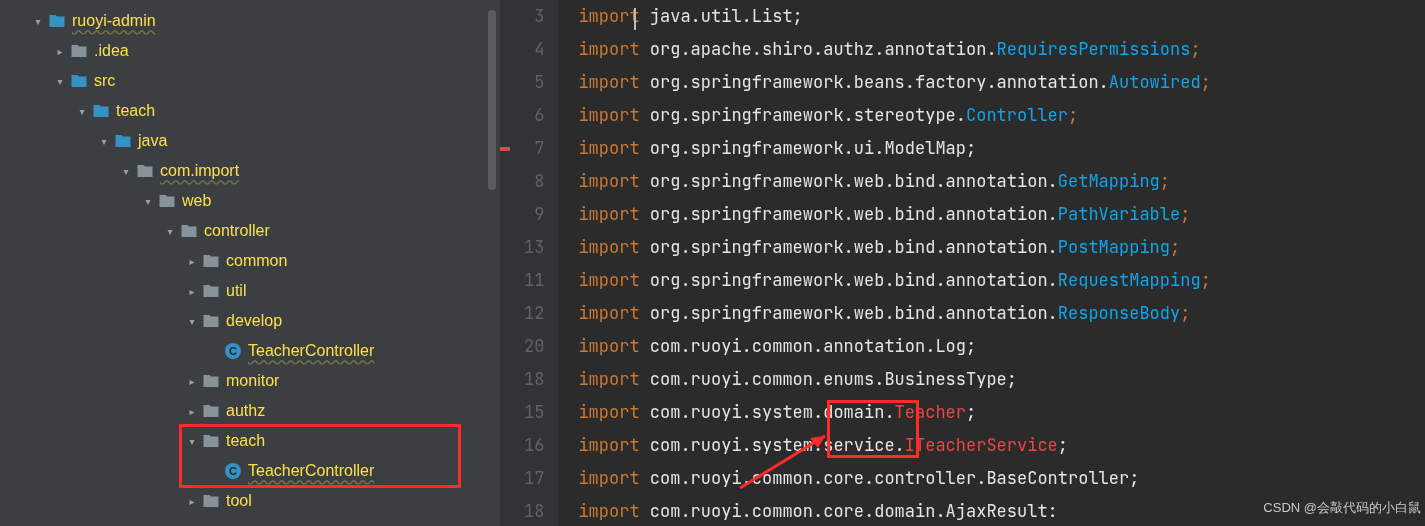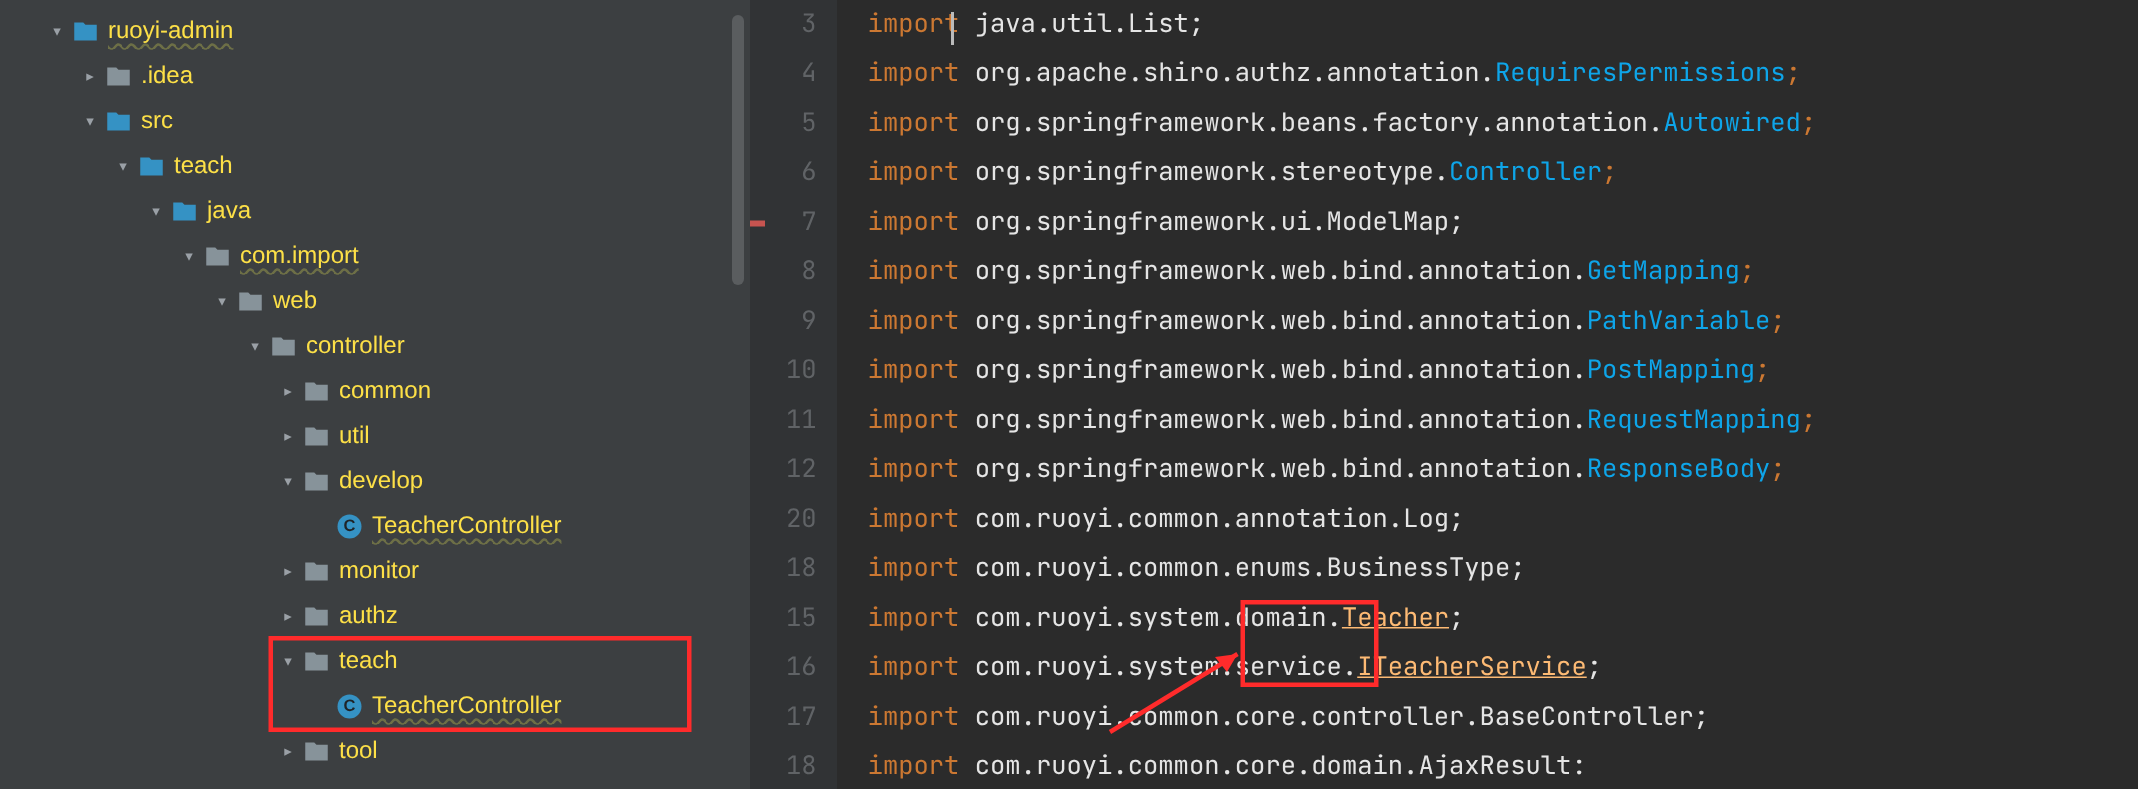--- a/index.html
+++ b/index.html
@@ -97,21 +97,21 @@
   }
   .gutter .ln { display:block; height:33px; }
   .code {
     padding-left: 20px;
     white-space: pre;
   }
   .code-line { height:33px; }
   .tok-kw     { color: #cc7832; }
   .tok-plain  { color: #e5e5e5; }
   .tok-class  { color: #0ea5e9; }
-  .tok-err    { color: #fdba74; text-decoration: underline; }
+  .tok-err    { color: #ef4444; }
   .tok-semi   { color: #cc7832; }
   .code-caret {
     position:absolute;
     left: 134px; top: 8px;
     width:2px; height:22px;
     background:#bbbbbb;
   }
   .red-box2 {
     position:absolute;
     border:3px solid #ff2b2b;
@@ -297,32 +297,33 @@
 <div class="editor-panel" data-interactable="true">
   <div class="red-tick" data-interactable="false"></div>
   <div class="gutter" id="gutter" data-interactable="false">
       <span class="ln" data-interactable="false">3</span>
       <span class="ln" data-interactable="false">4</span>
       <span class="ln" data-interactable="false">5</span>
       <span class="ln" data-interactable="false">6</span>
       <span class="ln" data-interactable="false">7</span>
       <span class="ln" data-interactable="false">8</span>
       <span class="ln" data-interactable="false">9</span>
-      <span class="ln" data-interactable="false">10</span>
+      <span class="ln" data-interactable="false">13</span>
       <span class="ln" data-interactable="false">11</span>
       <span class="ln" data-interactable="false">12</span>
       <span class="ln" data-interactable="false">20</span>
       <span class="ln" data-interactable="false">18</span>
       <span class="ln" data-interactable="false">15</span>
       <span class="ln" data-interactable="false">16</span>
       <span class="ln" data-interactable="false">17</span>
       <span class="ln" data-interactable="false">18</span>
     </div>
   <div class="code" id="code-mount" data-interactable="true"><div class="code-line" data-interactable="true"><span class="tok-kw" data-interactable="false">import</span><span class="tok-plain" data-interactable="false"> java.util.List;</span></div><div class="code-line" data-interactable="true"><span class="tok-kw" data-interactable="false">import</span><span class="tok-plain" data-interactable="false"> org.apache.shiro.authz.annotation.</span><span class="tok-class" data-interactable="false">RequiresPermissions</span><span class="tok-semi" data-interactable="false">;</span></div><div class="code-line" data-interactable="true"><span class="tok-kw" data-interactable="false">import</span><span class="tok-plain" data-interactable="false"> org.springframework.beans.factory.annotation.</span><span class="tok-class" data-interactable="false">Autowired</span><span class="tok-semi" data-interactable="false">;</span></div><div class="code-line" data-interactable="true"><span class="tok-kw" data-interactable="false">import</span><span class="tok-plain" data-interactable="false"> org.springframework.stereotype.</span><span class="tok-class" data-interactable="false">Controller</span><span class="tok-semi" data-interactable="false">;</span></div><div class="code-line" data-interactable="true"><span class="tok-kw" data-interactable="false">import</span><span class="tok-plain" data-interactable="false"> org.springframework.ui.ModelMap;</span></div><div class="code-line" data-interactable="true"><span class="tok-kw" data-interactable="false">import</span><span class="tok-plain" data-interactable="false"> org.springframework.web.bind.annotation.</span><span class="tok-class" data-interactable="false">GetMapping</span><span class="tok-semi" data-interactable="false">;</span></div><div class="code-line" data-interactable="true"><span class="tok-kw" data-interactable="false">import</span><span class="tok-plain" data-interactable="false"> org.springframework.web.bind.annotation.</span><span class="tok-class" data-interactable="false">PathVariable</span><span class="tok-semi" data-interactable="false">;</span></div><div class="code-line" data-interactable="true"><span class="tok-kw" data-interactable="false">import</span><span class="tok-plain" data-interactable="false"> org.springframework.web.bind.annotation.</span><span class="tok-class" data-interactable="false">PostMapping</span><span class="tok-semi" data-interactable="false">;</span></div><div class="code-line" data-interactable="true"><span class="tok-kw" data-interactable="false">import</span><span class="tok-plain" data-interactable="false"> org.springframework.web.bind.annotation.</span><span class="tok-class" data-interactable="false">RequestMapping</span><span class="tok-semi" data-interactable="false">;</span></div><div class="code-line" data-interactable="true"><span class="tok-kw" data-interactable="false">import</span><span class="tok-plain" data-interactable="false"> org.springframework.web.bind.annotation.</span><span class="tok-class" data-interactable="false">ResponseBody</span><span class="tok-semi" data-interactable="false">;</span></div><div class="code-line" data-interactable="true"><span class="tok-kw" data-interactable="false">import</span><span class="tok-plain" data-interactable="false"> com.ruoyi.common.annotation.Log;</span></div><div class="code-line" data-interactable="true"><span class="tok-kw" data-interactable="false">import</span><span class="tok-plain" data-interactable="false"> com.ruoyi.common.enums.BusinessType;</span></div><div class="code-line" data-interactable="true"><span class="tok-kw" data-interactable="false">import</span><span class="tok-plain" data-interactable="false"> com.ruoyi.system.domain.</span><span class="tok-err" data-interactable="false">Teacher</span><span class="tok-plain" data-interactable="false">;</span></div><div class="code-line" data-interactable="true"><span class="tok-kw" data-interactable="false">import</span><span class="tok-plain" data-interactable="false"> com.ruoyi.system.service.</span><span class="tok-err" data-interactable="false">ITeacherService</span><span class="tok-plain" data-interactable="false">;</span></div><div class="code-line" data-interactable="true"><span class="tok-kw" data-interactable="false">import</span><span class="tok-plain" data-interactable="false"> com.ruoyi.common.core.controller.BaseController;</span></div><div class="code-line" data-interactable="true"><span class="tok-kw" data-interactable="false">import</span><span class="tok-plain" data-interactable="false"> com.ruoyi.common.core.domain.AjaxResult:</span></div></div>
   <div class="code-caret" data-interactable="false"></div>
 
   <div class="red-box2" data-interactable="false" style="left:327px; top:400px; width:92px; height:58px;"></div>
 
   <svg class="arrow-anno" data-interactable="false" style="left:230px; top:428px;" width="110" height="70">
     <line x1="10" y1="60" x2="95" y2="8" stroke="#ff2b2b" stroke-width="3"></line>
     <polygon points="95,8 80,10 88,20" fill="#ff2b2b"></polygon>
   </svg>
+  <div class="watermark" data-interactable="false">CSDN @会敲代码的小白鼠</div>
 </div>
 
 </body></html>

